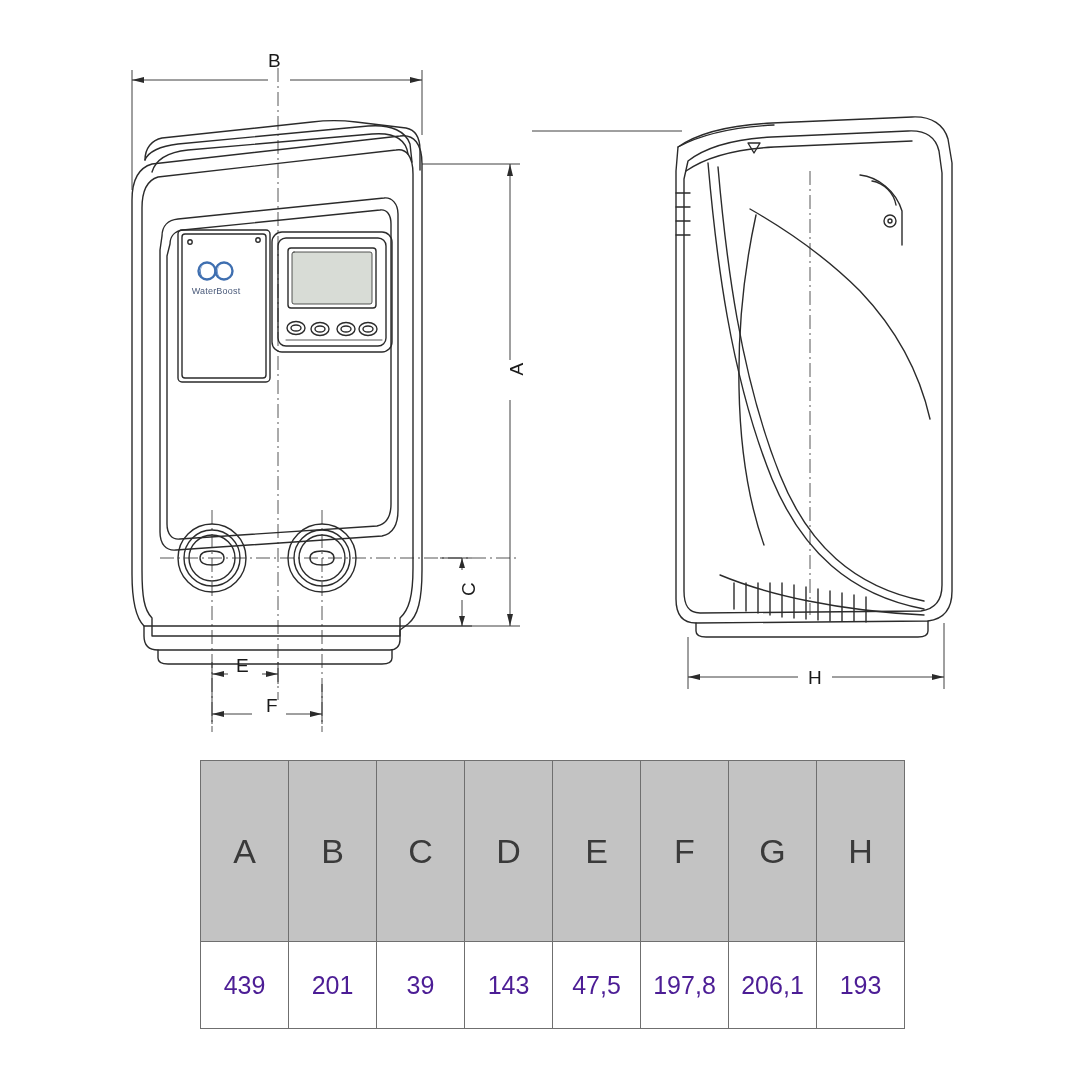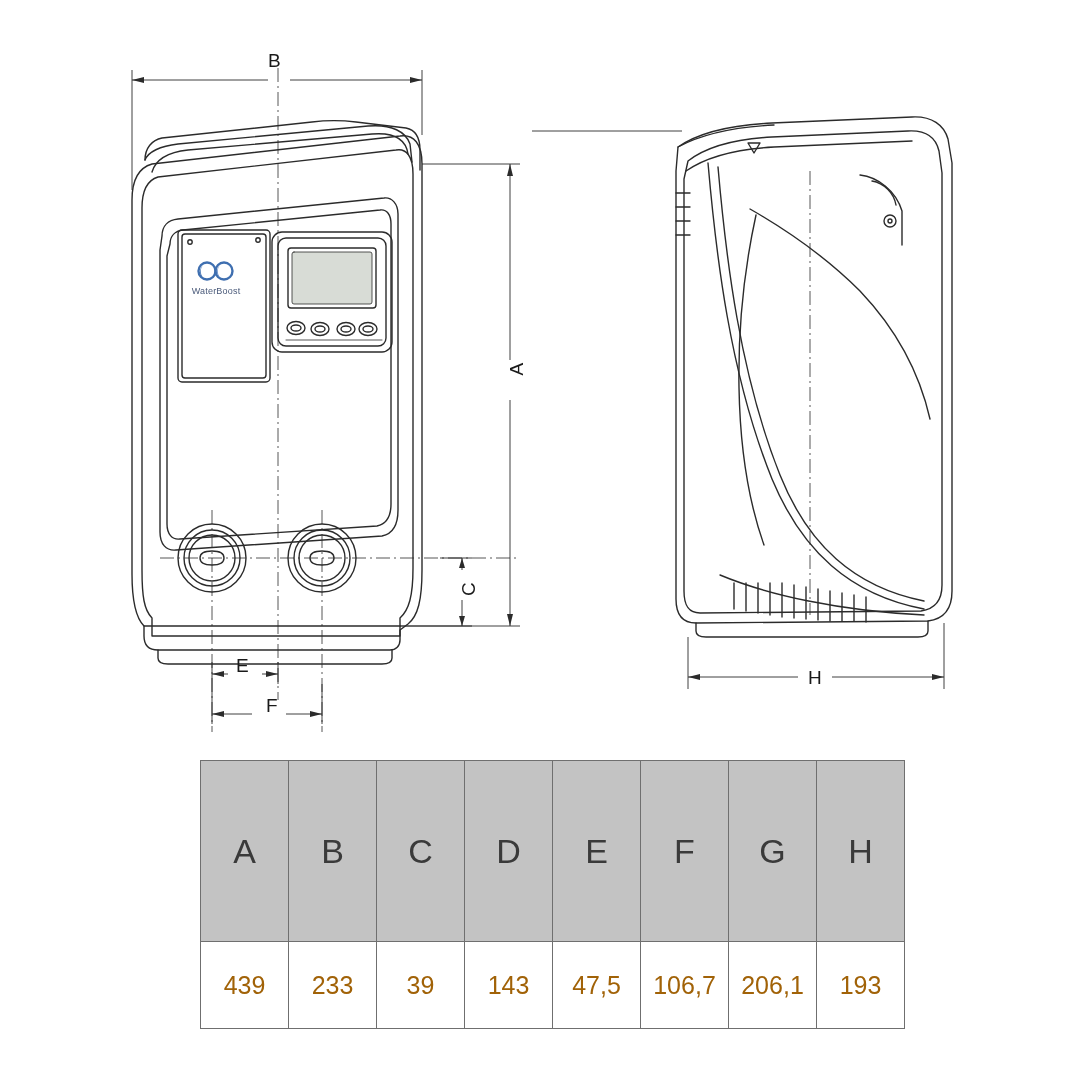--- a/index.html
+++ b/index.html
@@ -48,21 +48,21 @@
     background: #c3c3c3;
     height: 178px;
     font-size: 34px;
     color: #3a3a3a;
     font-family: "Liberation Sans", sans-serif;
   }
   .dim-table td {
     background: #ffffff;
     height: 84px;
     font-size: 25px;
-    color: #a16207;
+    color: #4c1d95;
   }
   .col-w { width: 85px; }
   
   .logo-wrap {
     position: absolute;
     left: 178px;
     top: 258px;
     width: 76px;
     text-align: center;
     pointer-events: none;
@@ -295,24 +295,24 @@
         <th class="col-w">D</th>
         <th class="col-w">E</th>
         <th class="col-w">F</th>
         <th class="col-w">G</th>
         <th class="col-w">H</th>
       </tr>
     </thead>
     <tbody>
       <tr>
         <td>439</td>
-        <td>233</td>
+        <td>201</td>
         <td>39</td>
         <td>143</td>
         <td>47,5</td>
-        <td>106,7</td>
+        <td>197,8</td>
         <td>206,1</td>
         <td>193</td>
       </tr>
     </tbody>
   </table>
 
 </div>
 
 </body></html>

